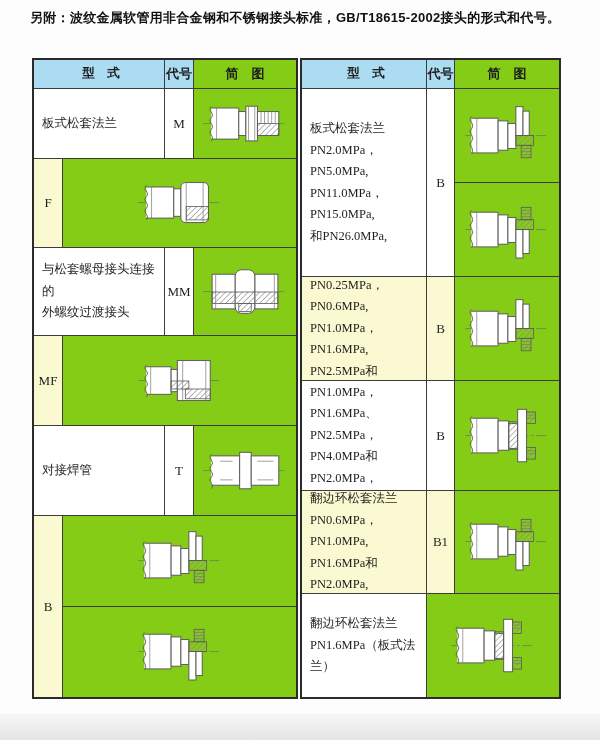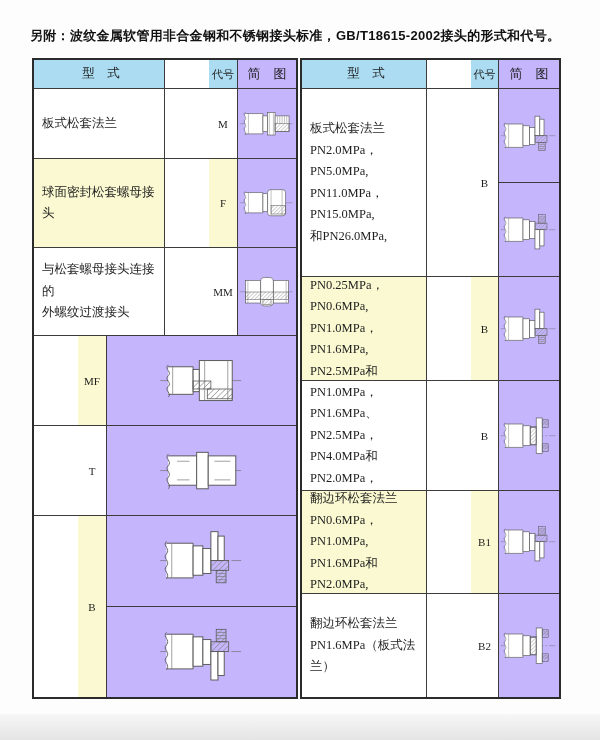--- a/index.html
+++ b/index.html
@@ -6,39 +6,39 @@
     --header-bg:#abdcf2;
     --highlight-bg:#faf9d1;
     --border:#3c3c3c;
     --outer:#2b2b2b;
     --text:#1e1e1e;
   }
   *{margin:0;padding:0;box-sizing:border-box;}
   body{width:600px;height:740px;background:#fdfdfd;overflow:hidden;
        font-family:"Liberation Serif","DejaVu Serif",serif;color:var(--text);}
   .sheet{position:relative;width:600px;height:740px;}
-  .doc-title{position:absolute;left:30px;top:27px;width:560px;
+  .doc-title{position:absolute;left:30px;top:9px;width:560px;
     font-family:"Liberation Sans","DejaVu Sans",sans-serif;
     font-weight:bold;font-size:13px;letter-spacing:.3px;color:#111;}
   .tables{position:absolute;left:32px;top:58px;display:flex;align-items:flex-start;}
   .tbl{border:2px solid var(--outer);background:#fff;}
   .tbl-left{width:266px;}
   .tbl-right{width:261px;margin-left:2px;}
   .row{display:flex;border-top:1px solid var(--border);}
   .row:first-child{border-top:none;}
   .c{border-right:1px solid var(--border);overflow:hidden;}
   .c:last-child{border-right:none;}
   .hd{background:var(--header-bg);display:flex;align-items:center;justify-content:center;
-      font-weight:normal;font-size:13px;height:28px;}
+      font-weight:bold;font-size:13px;height:28px;}
   .type-col{width:131px;display:flex;align-items:center;padding:4px 4px 4px 8px;
       font-size:12.5px;line-height:1.72;}
   .type-text{white-space:pre-line;}
   .code-col{width:29px;display:flex;align-items:center;justify-content:center;
-      font-size:11px;margin-left:44px;}
-  .diag-col{flex:1;display:flex;align-items:center;justify-content:center;background:#c4b5fd;}
+      font-size:13px;}
+  .diag-col{flex:1;display:flex;align-items:center;justify-content:center;background:#84cc16;}
   .diag-split{flex-direction:column;align-items:stretch;padding:0;}
   .sub{flex:1;display:flex;align-items:center;justify-content:center;}
   .sub + .sub{border-top:1px solid var(--border);}
   .tbl-right .type-col{width:125px;}
   .tbl-right .code-col{width:28px;}
   .hl{background:var(--highlight-bg);}
   svg.fit{display:block;}
   .p{fill:#fff;stroke:#5a5a5a;stroke-width:1.1;}
   .pw{fill:#fff;stroke:#5a5a5a;stroke-width:1.1;}
   .h{fill:url(#hatch);stroke:#5a5a5a;stroke-width:.9;}
@@ -179,23 +179,20 @@
           </div>
         <div class="c code-col">M</div>
         <div class="c diag-col">
           <svg class="fit" width="96" height="64" viewBox="0 0 100 72">
               <use href="#sym-m"></use>
             </svg>
         </div>
       </div>
 
       <div class="row" style="height:89px">
-        <div class="c type-col hl">
-            <span class="type-text">球面密封松套螺母接头</span>
-          </div>
         <div class="c code-col hl">F</div>
         <div class="c diag-col">
           <svg class="fit" width="96" height="64" viewBox="0 0 100 72">
               <use href="#sym-f"></use>
             </svg>
         </div>
       </div>
 
       <div class="row" style="height:88px">
         <div class="c type-col">
@@ -213,20 +210,23 @@
       <div class="row" style="height:90px">
         <div class="c code-col hl">MF</div>
         <div class="c diag-col">
           <svg class="fit" width="96" height="64" viewBox="0 0 100 72">
               <use href="#sym-mf"></use>
             </svg>
         </div>
       </div>
 
       <div class="row" style="height:90px">
+        <div class="c type-col">
+            <span class="type-text">对接焊管</span>
+          </div>
         <div class="c code-col">T</div>
         <div class="c diag-col">
           <svg class="fit" width="96" height="64" viewBox="0 0 100 72">
               <use href="#sym-t"></use>
             </svg>
         </div>
       </div>
 
       <div class="row" style="height:182px">
         <div class="c code-col hl">B</div>
@@ -318,21 +318,20 @@
               <use href="#sym-flg-b"></use>
             </svg>
         </div>
       </div>
 
       <div class="row" style="height:104px">
         <div class="c type-col">
             <span class="type-text">翻边环松套法兰
 PN1.6MPa（板式法兰）</span>
           </div>
-        <div class="c code-col">B2</div>
         <div class="c diag-col">
           <svg class="fit" width="96" height="64" viewBox="0 0 100 72">
               <use href="#sym-flg-c"></use>
             </svg>
         </div>
       </div>
     </div>
 
   </div>
 

